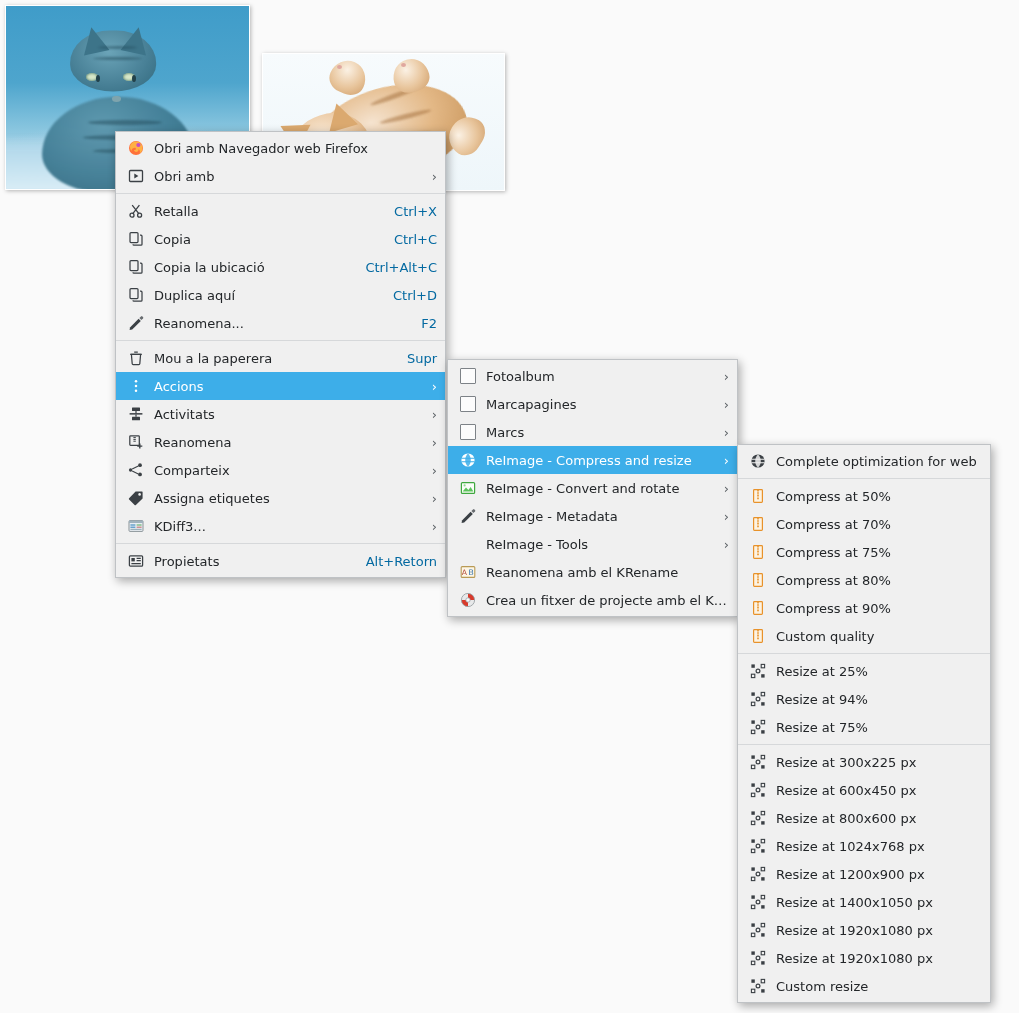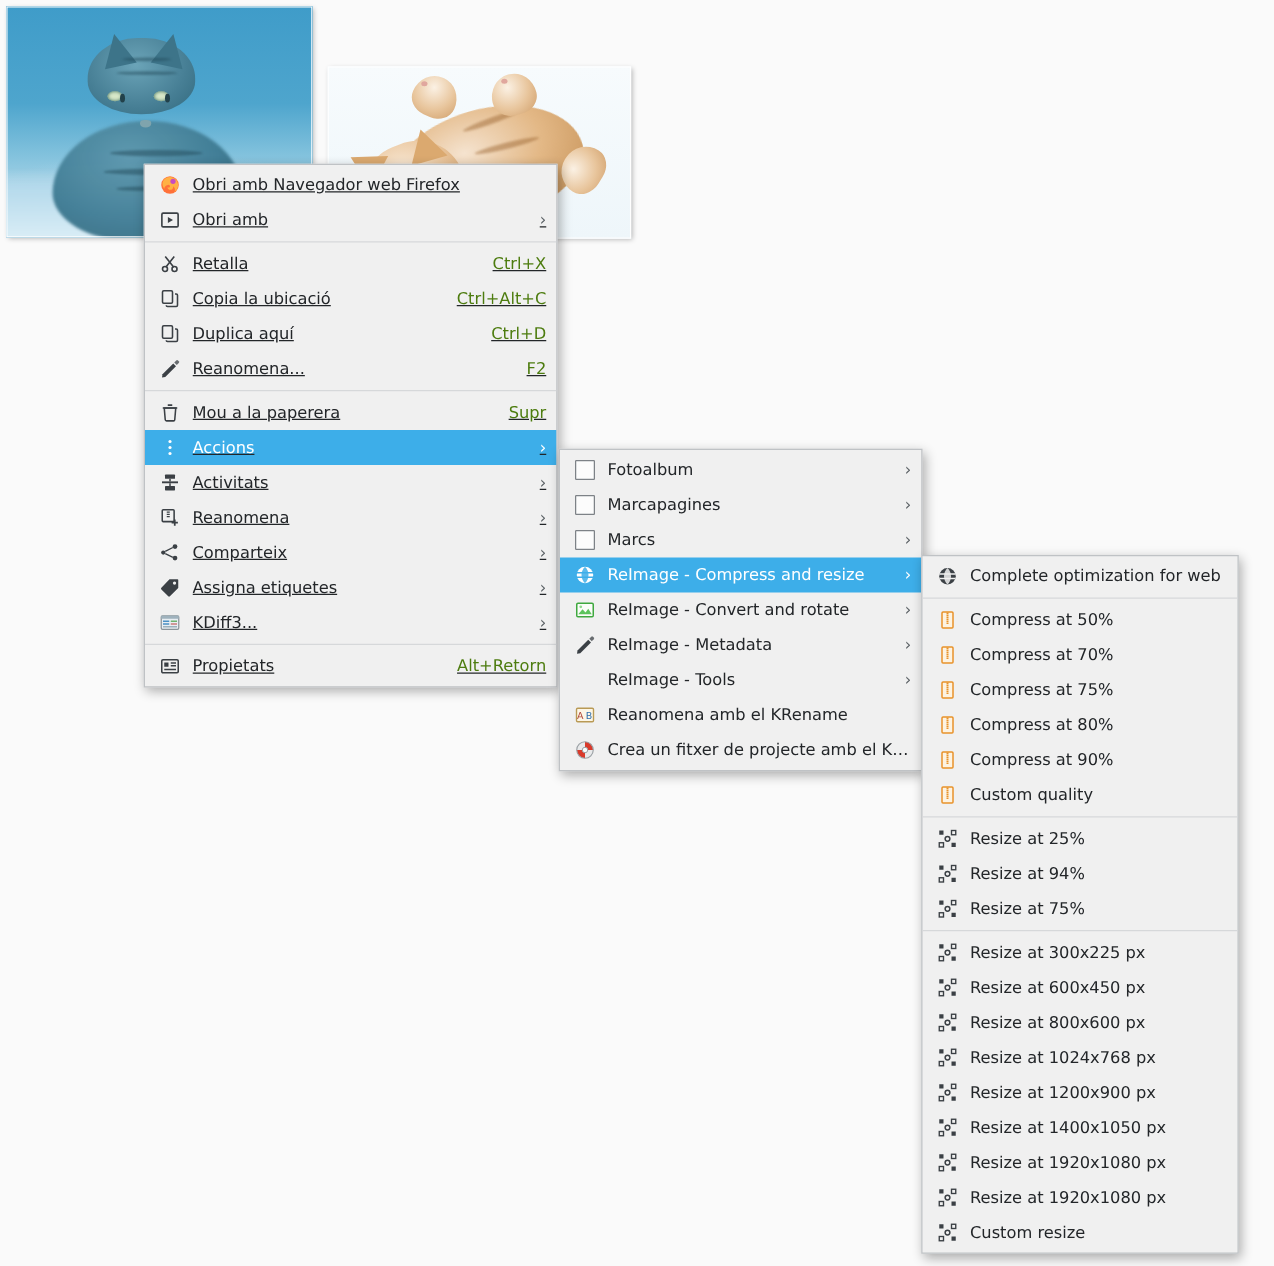--- a/index.html
+++ b/index.html
@@ -67,31 +67,31 @@
   .c2-paw.p1{left:28%;top:6%;width:15%;height:24%;transform:rotate(24deg);}
   .c2-paw.p2{left:54%;top:4%;width:15%;height:24%;transform:rotate(-14deg);}
   .c2-paw.p3{left:76%;top:48%;width:16%;height:24%;transform:rotate(-58deg);}
   .c2-pad{position:absolute;width:5px;height:4px;border-radius:50%;background:#e0a79e;}
   .c2-stripe{position:absolute;background:rgba(150,96,42,.45);border-radius:50%;filter:blur(.9px);}
   .c2-whisk{position:absolute;height:1px;background:rgba(120,90,60,.5);}
 
   
   .menu{position:absolute;background:#f0f0f0;border:1px solid #bfc2c5;
         box-shadow:2px 3px 9px rgba(0,0,0,.33);padding:2px 0;box-sizing:border-box;}
-  #menu-context{left:115px;top:131px;width:331px;text-decoration:underline;}
+  #menu-context{left:115px;top:131px;width:331px;}
   #menu-accions{left:447px;top:359px;width:291px;}
   #menu-reimage{left:737px;top:444px;width:254px;}
 
   .mi{display:flex;align-items:center;height:28px;padding:0 8px 0 9px;
       box-sizing:border-box;position:relative;white-space:nowrap;cursor:default;}
   .mi.sel{background:#3daee9;color:#fff;}
   .mi .ico{width:22px;min-width:22px;height:16px;display:flex;align-items:center;
            justify-content:center;margin-right:7px;}
   .mi .lbl{flex:1;overflow:hidden;text-overflow:ellipsis;font-size:13px;}
-  .mi .acc{color:#4d7c0f;font-size:13px;margin-left:18px;}
+  .mi .acc{color:#0369a1;font-size:13px;margin-left:18px;}
   .mi .arw{width:14px;margin-left:10px;color:#5b6165;font-size:13px;text-align:right;}
   .mi.sel .arw{color:#fff;}
   .sep{height:1px;background:#d6d8da;margin:3px 0;}
   .chk{width:14px;height:14px;border:1px solid #7d8287;background:#fcfcfc;border-radius:1px;}
 
   svg{display:block;}
 </style>
 </head>
 <body>
 
@@ -174,20 +174,30 @@
         <span class="lbl">Retalla</span>
         <span class="acc">Ctrl+X</span>
       </div>
       <div class="mi">
         <span class="ico">
           <svg width="16" height="16" viewBox="0 0 16 16">
             <rect x="2" y="1.6" width="8" height="10" rx="1" fill="none" stroke="#3b4045" stroke-width="1.25"></rect>
             <path d="M5 13.2a1 1 0 0 0 1 1h7a1 1 0 0 0 1-1V5.2a1 1 0 0 0-1-1h-1" fill="none" stroke="#3b4045" stroke-width="1.25"></path>
           </svg>
         </span>
+        <span class="lbl">Copia</span>
+        <span class="acc">Ctrl+C</span>
+      </div>
+      <div class="mi">
+        <span class="ico">
+          <svg width="16" height="16" viewBox="0 0 16 16">
+            <rect x="2" y="1.6" width="8" height="10" rx="1" fill="none" stroke="#3b4045" stroke-width="1.25"></rect>
+            <path d="M5 13.2a1 1 0 0 0 1 1h7a1 1 0 0 0 1-1V5.2a1 1 0 0 0-1-1h-1" fill="none" stroke="#3b4045" stroke-width="1.25"></path>
+          </svg>
+        </span>
         <span class="lbl">Copia la ubicació</span>
         <span class="acc">Ctrl+Alt+C</span>
       </div>
       <div class="mi">
         <span class="ico">
           <svg width="16" height="16" viewBox="0 0 16 16">
             <rect x="2" y="1.6" width="8" height="10" rx="1" fill="none" stroke="#3b4045" stroke-width="1.25"></rect>
             <path d="M5 13.2a1 1 0 0 0 1 1h7a1 1 0 0 0 1-1V5.2a1 1 0 0 0-1-1h-1" fill="none" stroke="#3b4045" stroke-width="1.25"></path>
           </svg>
         </span>

